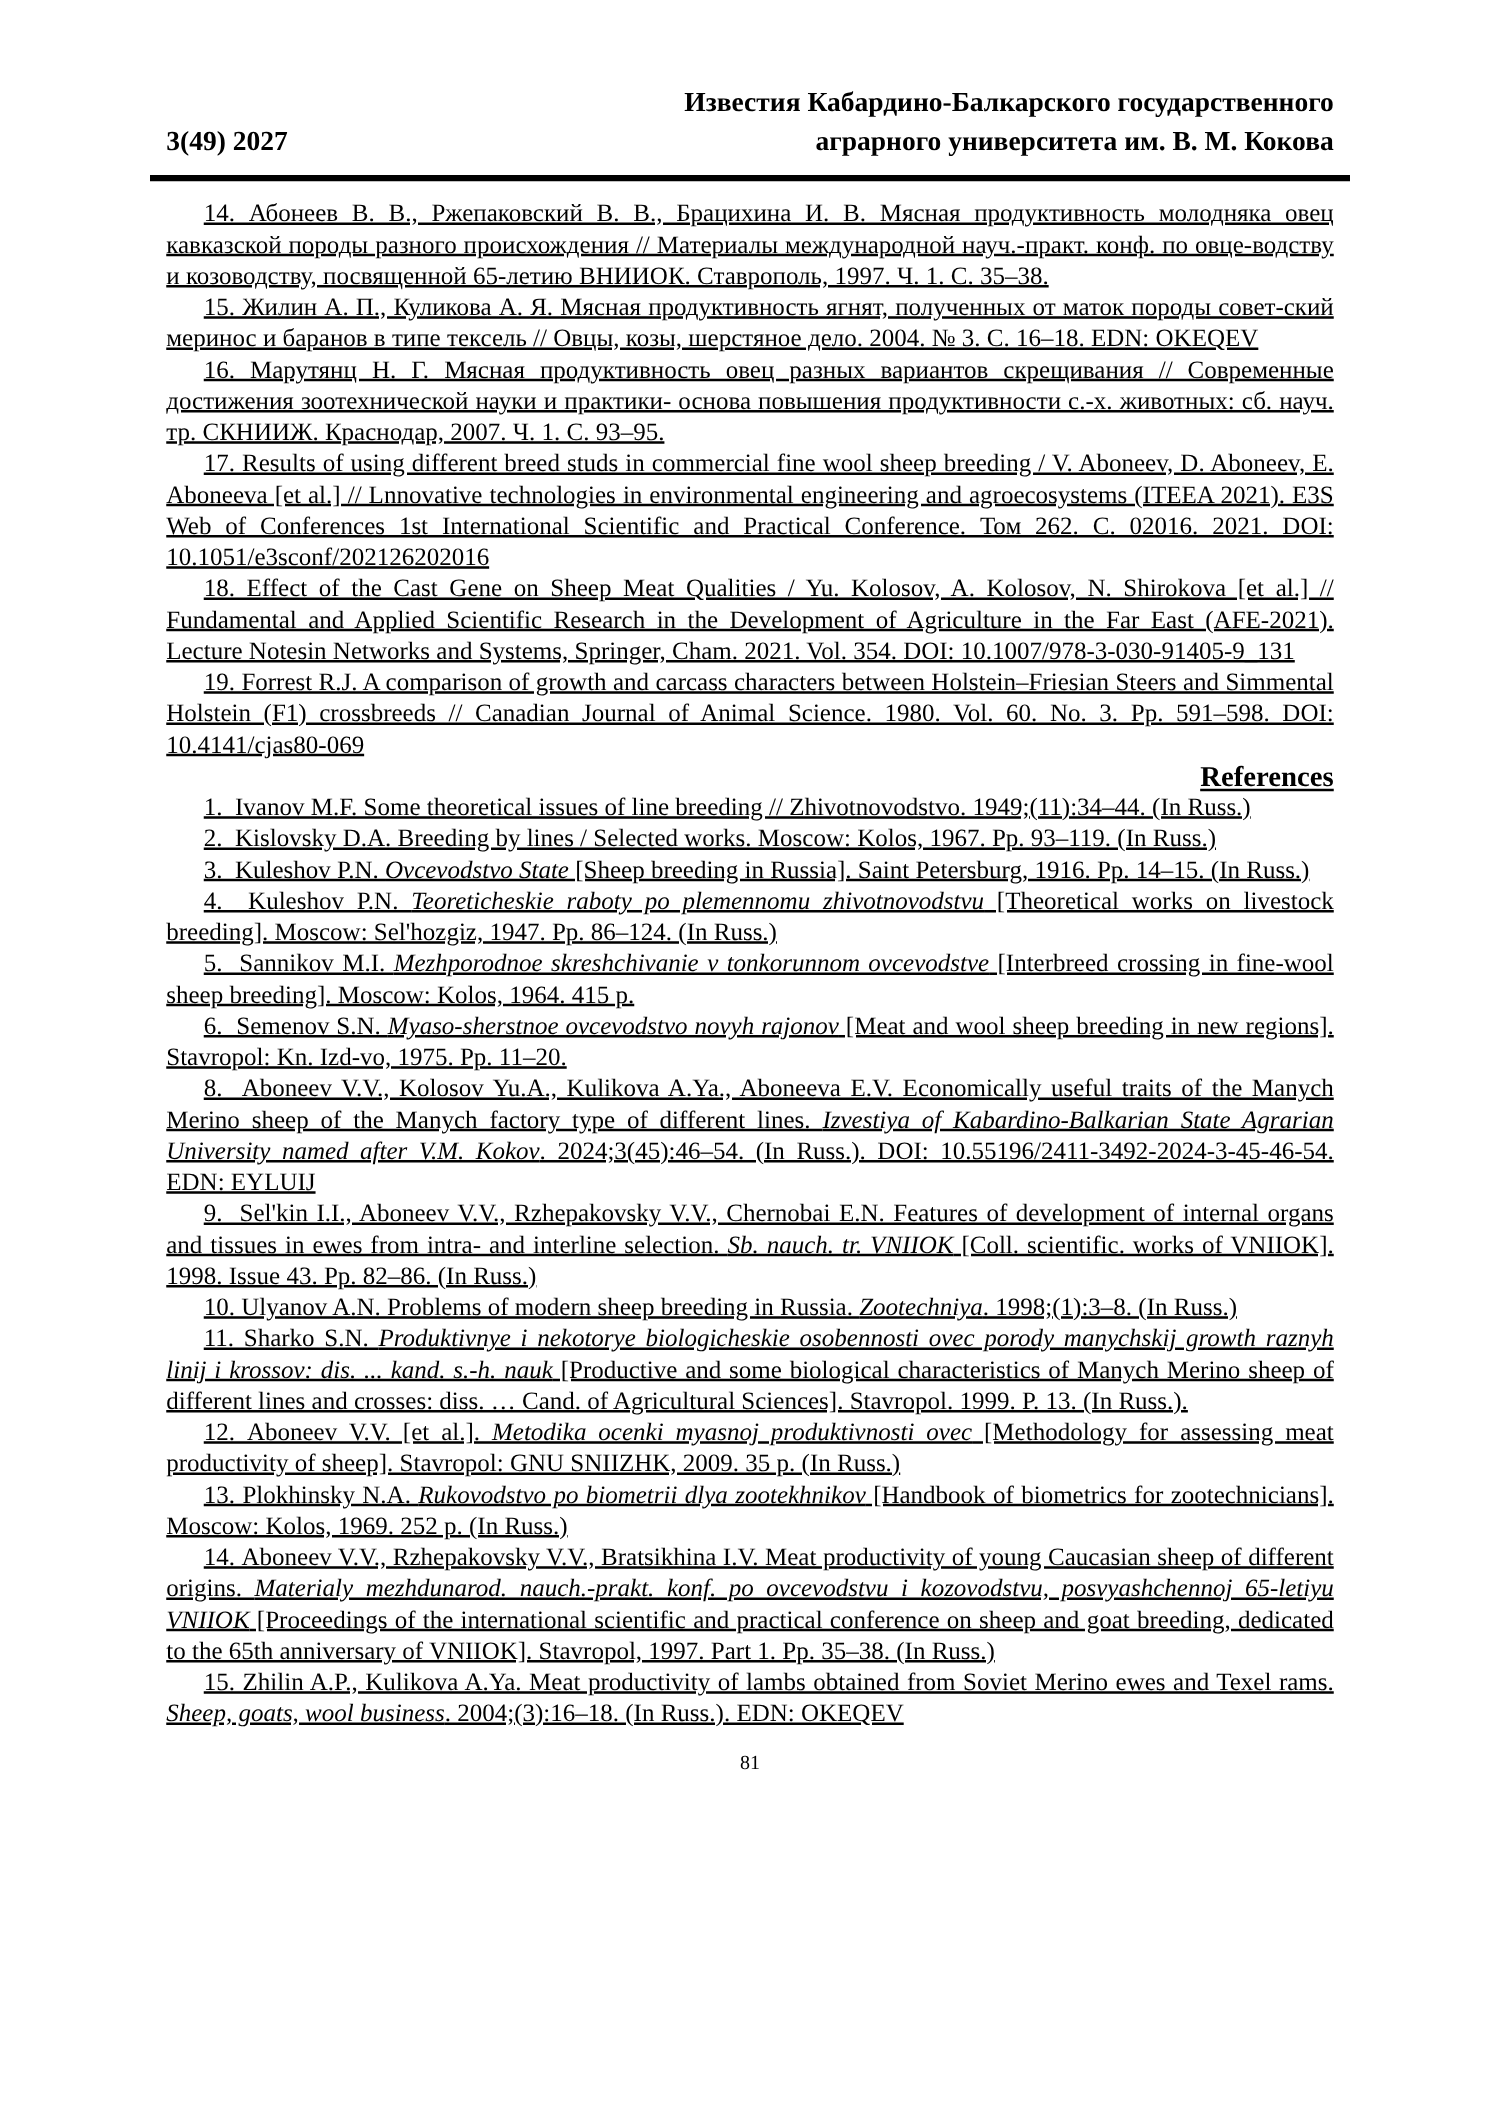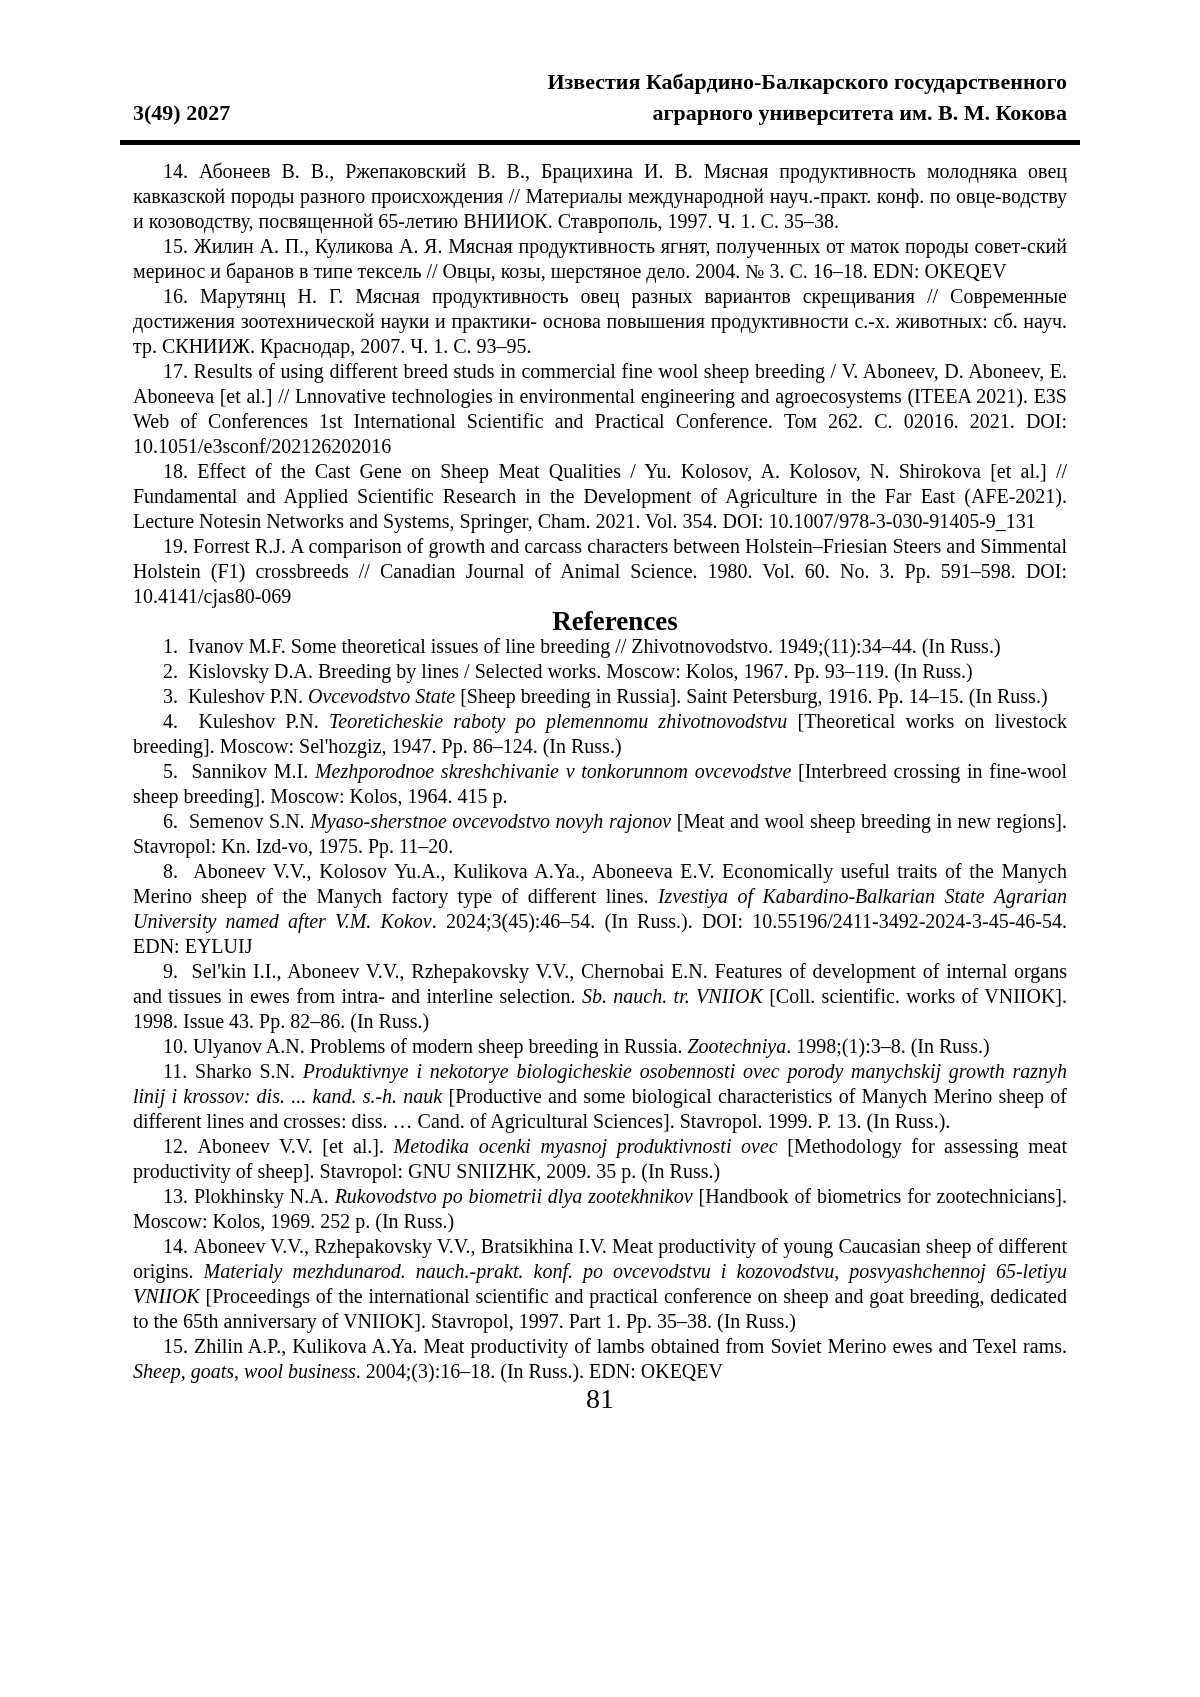--- a/index.html
+++ b/index.html
@@ -37,34 +37,35 @@
   }
   .body {
     margin-top: 14px;
     font-size: 20px;
     line-height: 25px;
     text-align: justify;
   }
   .body p {
     margin: 0;
     text-indent: 30px;
+    text-decoration: underline;
   }
   .it { font-style: italic; }
   .refs-heading {
-    font-size: 27px;
+    font-size: 23px;
     font-weight: bold;
-    text-align: center;
+    text-align: right;
     text-indent: 0;
     margin: 58px 0 28px 0;
     line-height: 25px;
   }
   .pageno {
-    margin-top: 2px;
+    margin-top: 14px;
     text-align: center;
-    font-size: 28px;
+    font-size: 16px;
     line-height: 25px;
   }
 </style>
 </head>
 <body>
 
 <div class="page">
   <div class="content">
 
     <div class="hdr">

